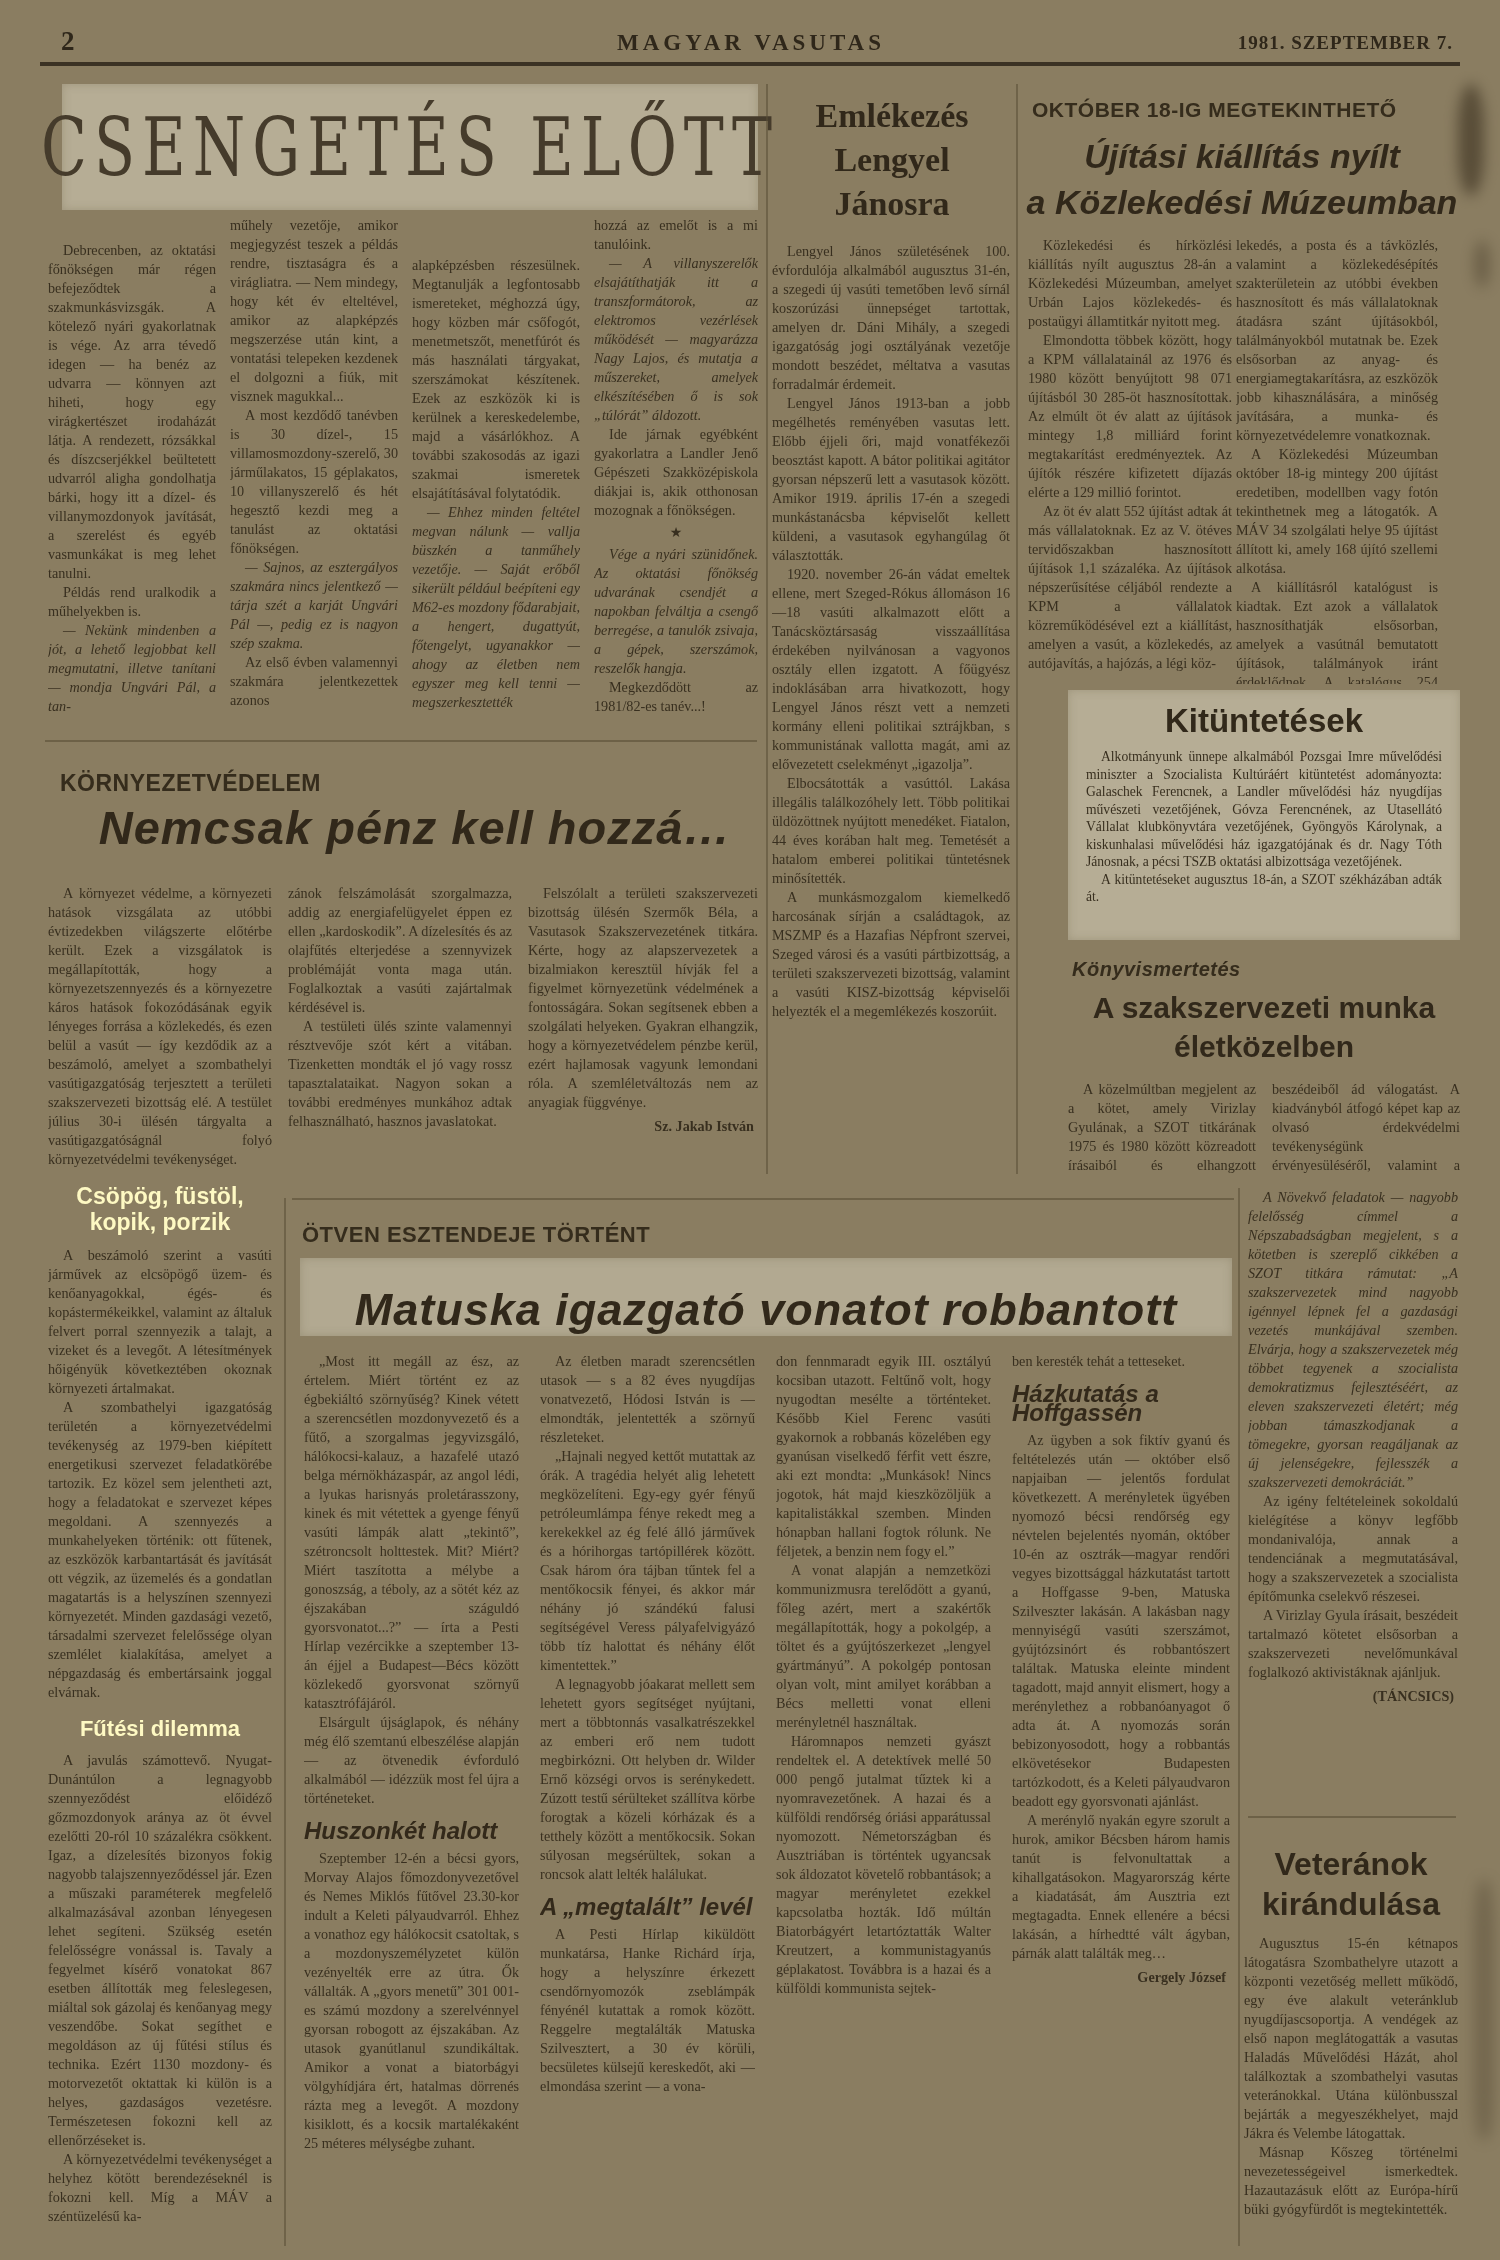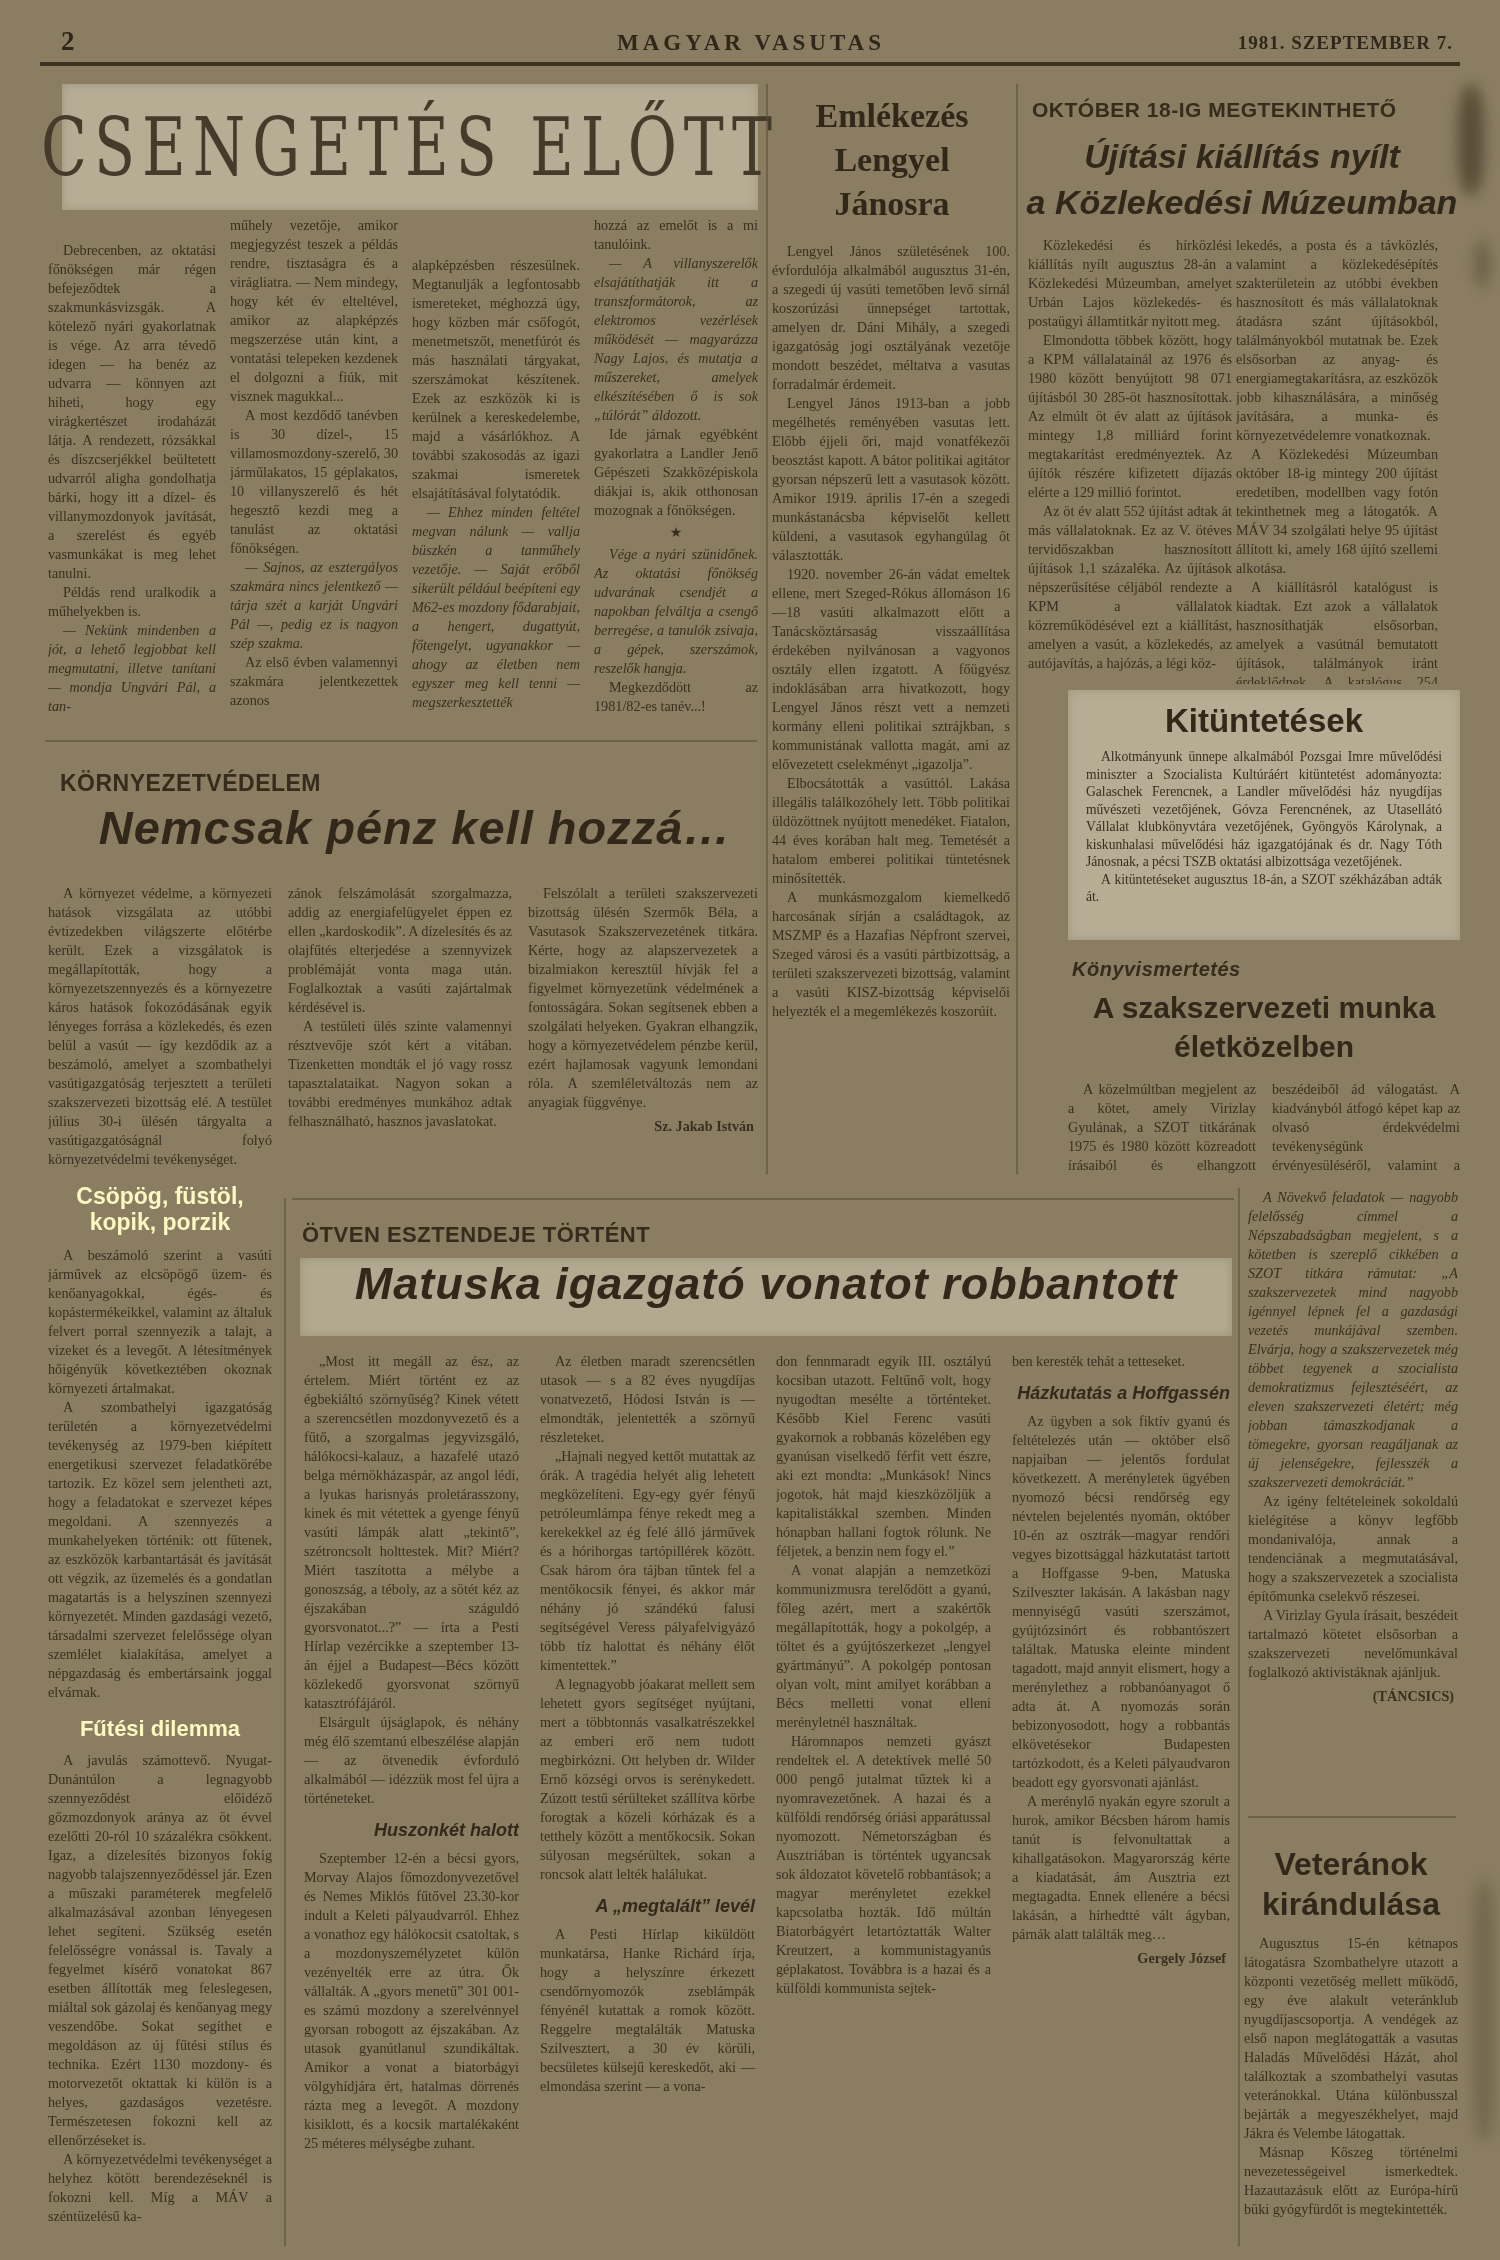--- a/index.html
+++ b/index.html
@@ -15,21 +15,21 @@
       #d6cbaa; }
   .abs { position:absolute; }
   .bt { font-family:"Liberation Serif", serif; font-size:14.2px; line-height:19px;
         text-align:justify; color:#382f1f; overflow:hidden; }
   .bt p { text-indent:15px; margin:0; }
   .bt p.noind { text-indent:0; }
   .bt p.it { font-style:italic; }
   .star { text-indent:0 !important; text-align:center; font-size:14px; padding:3px 0; }
   .byline { text-indent:0 !important; text-align:right; font-weight:700; padding:5px 4px 0 0; }
   .colsub { font-family:"Liberation Sans", sans-serif; font-weight:700; font-style:italic;
-            font-size:18px; text-align:right; margin:13px 0 9px; color:#33291a; text-indent:0 !important; }
+            font-size:24px; text-align:left; margin:13px 0 9px; color:#33291a; text-indent:0 !important; }
   .colsub2 { font-family:"Liberation Sans", sans-serif; font-weight:700; font-size:23px;
              line-height:1.12; text-align:center; margin:15px 0 10px; color:#fef9c3; text-indent:0 !important; }
   .kicker { font-family:"Liberation Sans", sans-serif; font-weight:700; font-size:21px;
             letter-spacing:.5px; color:#352c1c; }
   .serifhead { font-family:"Liberation Serif", serif; font-weight:700; text-align:center; color:#31281a; }
   .sanshead { font-family:"Liberation Sans", sans-serif; font-weight:700; text-align:center; color:#31281a; }
   .ital { font-style:italic; }
   .graybox { background:#b6ad95; box-shadow:0 0 10px rgba(90,78,52,.25) inset; }
   .vrule { width:2px; background:#5a4e36; opacity:.55; }
   .hrule { height:2px; background:#5a4e36; opacity:.6; }
@@ -167,21 +167,21 @@
   <div class="abs bt" style="left:528px; top:884px; width:230px; height:298px;">
     <p>Felszólalt a területi szakszervezeti bizottság ülésén Szermők Béla, a Vasutasok Szakszervezetének titkára. Kérte, hogy az alapszervezetek a bizalmiakon keresztül hívják fel a figyelmet környezetünk védelmének a fontosságára. Sokan segítsenek ebben a szolgálati helyeken. Gyakran elhangzik, hogy a környezetvédelem pénzbe kerül, ezért hajlamosak vagyunk lemondani róla. A szemléletváltozás nem az anyagiak függvénye.</p>
     <p class="byline">Sz. Jakab István</p>
   </div>
 
   <div class="abs hrule" style="left:292px; top:1198px; width:942px;"></div>
   <div class="abs vrule" style="left:284px; top:1198px; height:1048px;"></div>
   <div class="abs vrule" style="left:1238px; top:1188px; height:1058px;"></div>
 
   <div class="abs kicker" style="left:302px; top:1222px; font-size:22px;">ÖTVEN ESZTENDEJE TÖRTÉNT</div>
-  <div class="abs graybox" style="left:300px; top:1258px; width:932px; height:78px; display:flex; align-items:flex-start; justify-content:center; background:#b2a991;">
+  <div class="abs graybox" style="left:300px; top:1258px; width:932px; height:78px; display:flex; align-items:flex-end; justify-content:center; background:#b2a991;">
     <div class="sanshead ital" style="font-size:45px; letter-spacing:1px;">Matuska igazgató vonatot robbantott</div>
   </div>
 
   <div class="abs bt" style="left:304px; top:1352px; width:215px; height:888px;">
     <p>„Most itt megáll az ész, az értelem. Miért történt ez az égbekiáltó szörnyűség? Kinek vétett a szerencsétlen mozdonyvezető és a fűtő, a szorgalmas jegyvizsgáló, hálókocsi-kalauz, a hazafelé utazó belga mérnökházaspár, az angol lédi, a lyukas harisnyás proletárasszony, kinek és mit vétettek a gyenge fényű vasúti lámpák alatt „tekintő”, szétroncsolt holttestek. Mit? Miért? Miért taszította a mélybe a gonoszság, a téboly, az a sötét kéz az éjszakában száguldó gyorsvonatot...?” — írta a Pesti Hírlap vezércikke a szeptember 13-án éjjel a Budapest—Bécs között közlekedő gyorsvonat szörnyű katasztrófájáról.</p>
     <p>Elsárgult újságlapok, és néhány még élő szemtanú elbeszélése alapján — az ötvenedik évforduló alkalmából — idézzük most fel újra a történeteket.</p>
     <div class="colsub">Huszonkét halott</div>
     <p>Szeptember 12-én a bécsi gyors, Morvay Alajos főmozdonyvezetővel és Nemes Miklós fűtővel 23.30-kor indult a Keleti pályaudvarról. Ehhez a vonathoz egy hálókocsit csatoltak, s a mozdonyszemélyzetet külön vezényelték erre az útra. Ők vállalták. A „gyors menetű” 301 001-es számú mozdony a szerelvénnyel gyorsan robogott az éjszakában. Az utasok gyanútlanul szundikáltak. Amikor a vonat a biatorbágyi völgyhídjára ért, hatalmas dörrenés rázta meg a levegőt. A mozdony kisiklott, és a kocsik martalékaként 25 méteres mélységbe zuhant.</p>
   </div>
   <div class="abs bt" style="left:540px; top:1352px; width:215px; height:888px;">

